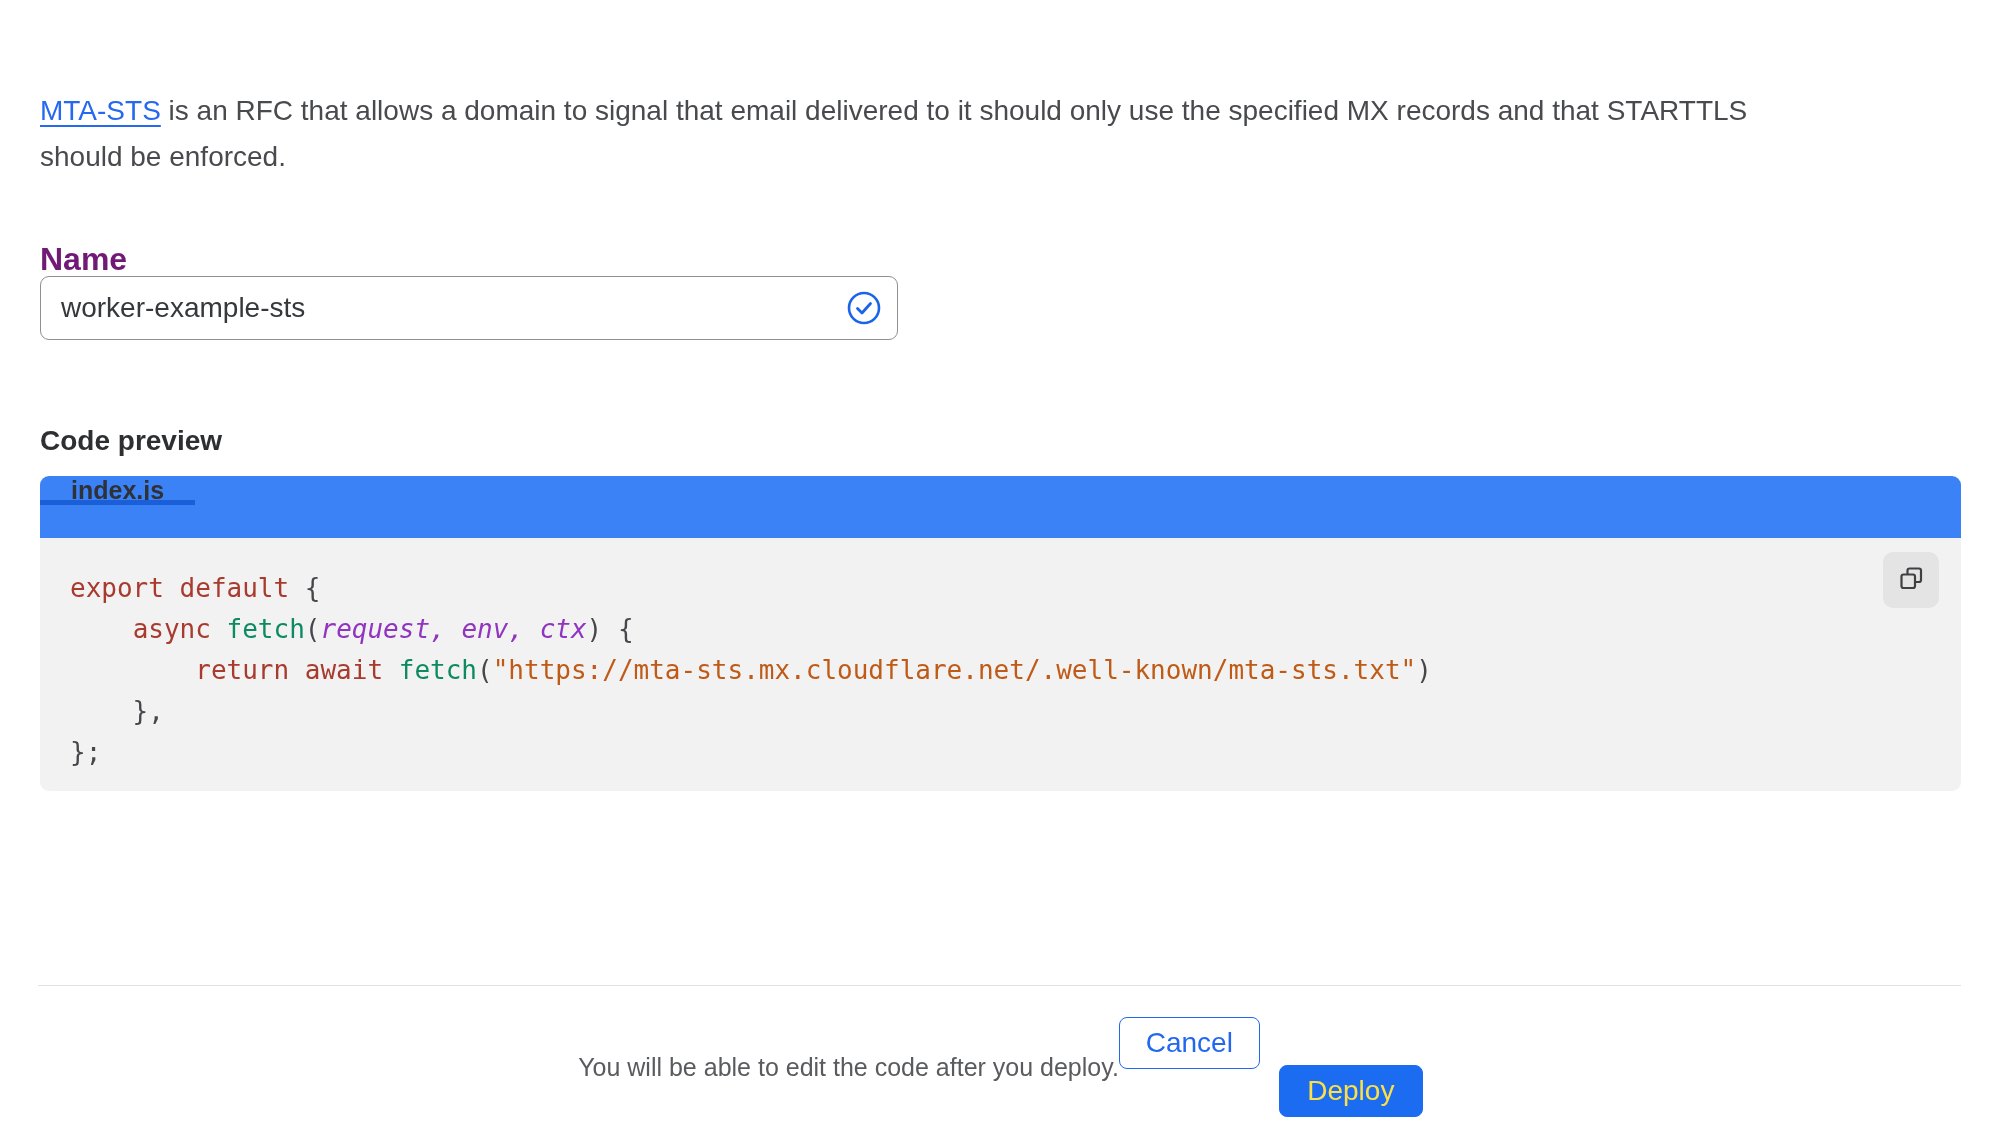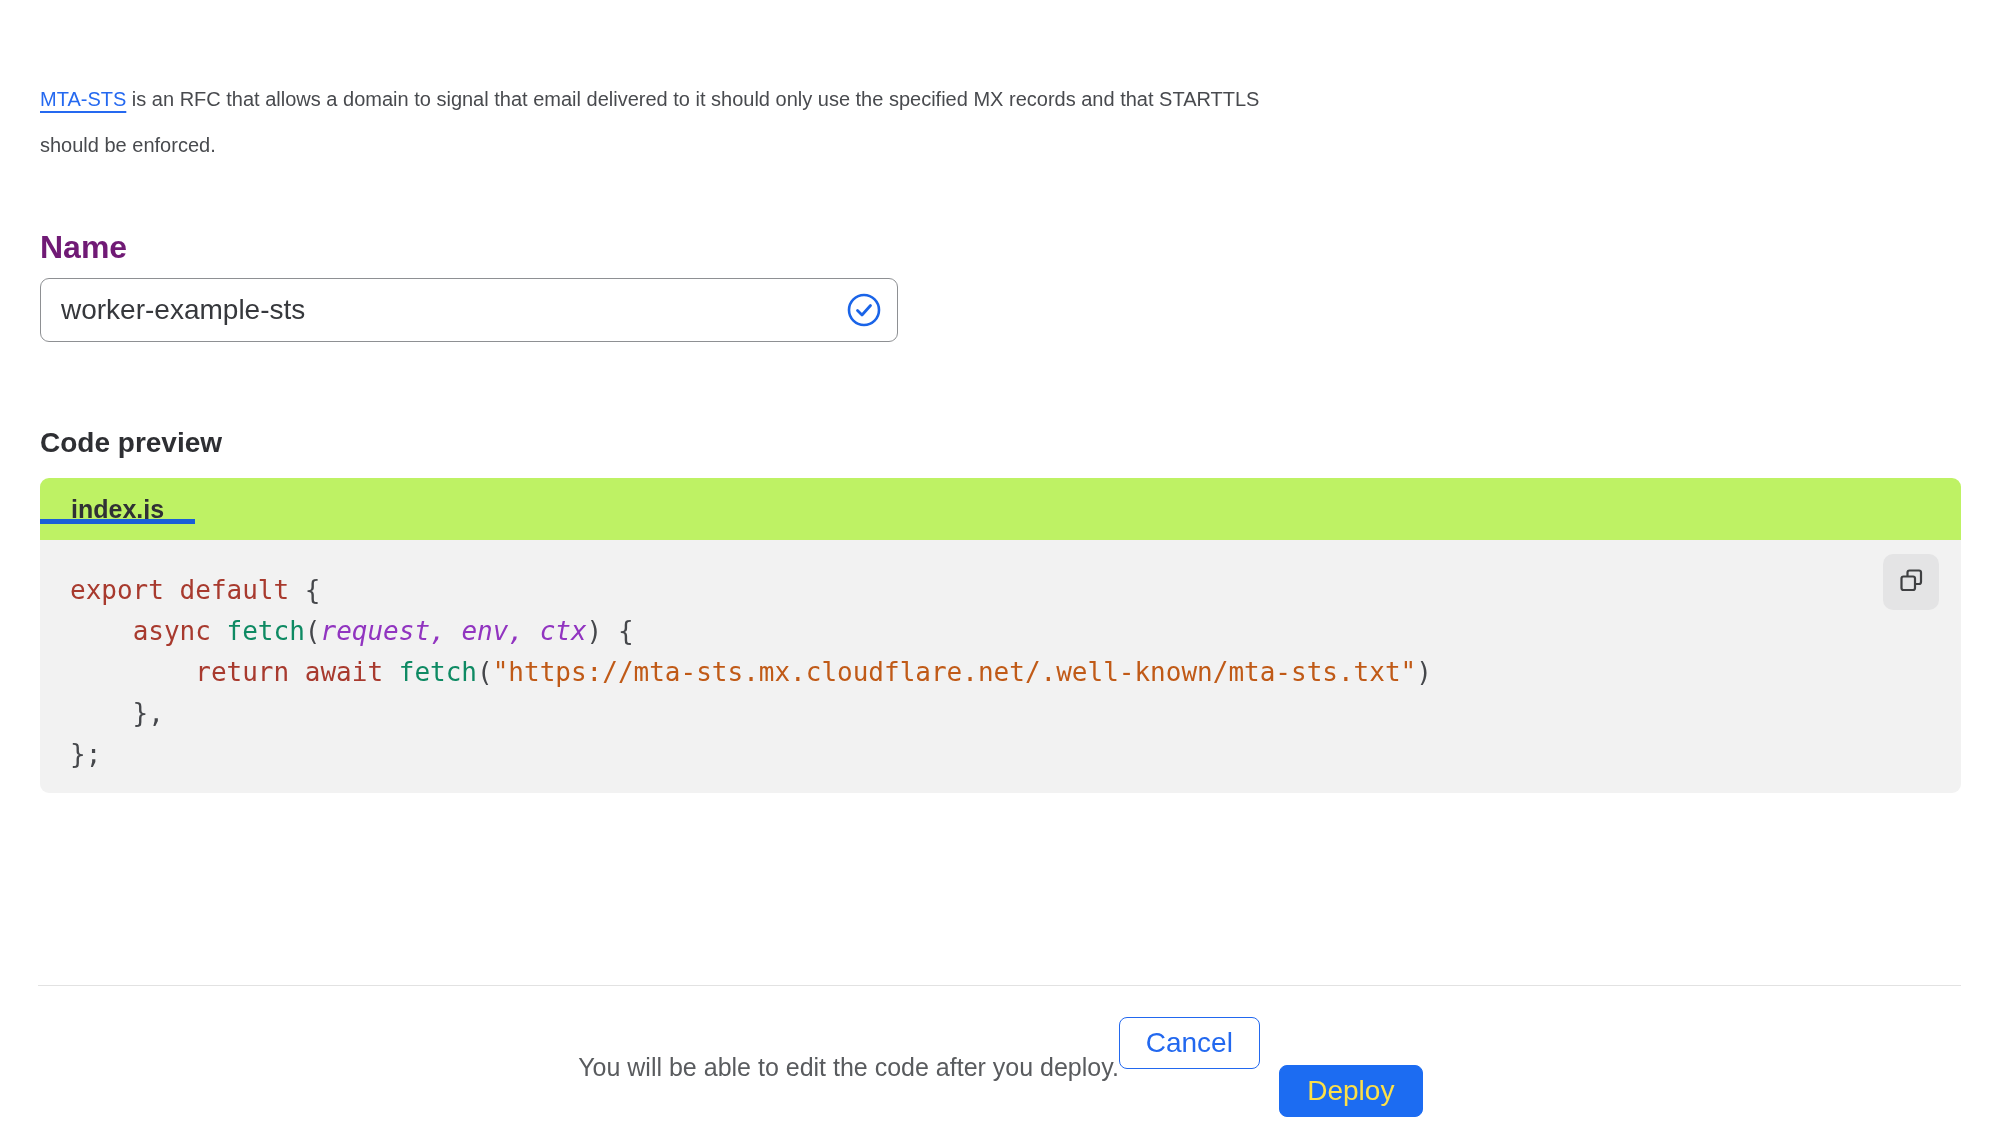--- a/index.html
+++ b/index.html
@@ -17,43 +17,42 @@
   
   .page-title {
     font-size: 49px;
     font-weight: 700;
     color: #2e2f33;
     letter-spacing: -0.5px;
     line-height: 58px;
   }
   
   .description {
-    margin-top: 40px;
-    font-size: 20px;
+    margin-top: 52px;
+    font-size: 28px;
     line-height: 46px;
     color: #484a4e;
     font-weight: 400;
   }
   .description a {
     color: #2569f0;
     text-decoration: underline;
     text-underline-offset: 5px;
     cursor: pointer;
   }
   
   .field-label {
     margin-top: 62px;
     font-size: 32px;
     font-weight: 700;
     color: #701a75;
     line-height: 34px;
   }
   .input-wrap {
     position: relative;
-    margin-top: 14px;
     width: 858px;
     height: 64px;
   }
   .name-input {
     width: 100%; height: 100%;
     border: 1.5px solid #8e9093;
     border-radius: 9px;
     padding: 0 64px 0 20px;
     font-size: 28px;
     color: #36383c;
@@ -77,23 +76,23 @@
     line-height: 34px;
   }
   .code-container {
     margin-top: 18px;
     width: 1921px;
     border-radius: 9px;
     overflow: hidden;
   }
   .tab-bar {
     height: 62px;
-    background: #bef264;
-    display: flex;
-    align-items: center;
+    background: #3b82f6;
+    display: flex;
+    align-items: flex-start;
   }
   .tab {
     padding: 0 31px;
     display: flex;
     align-items: center;
     position: relative;
     cursor: pointer;
   }
   .tab-label {
     font-size: 25px;

